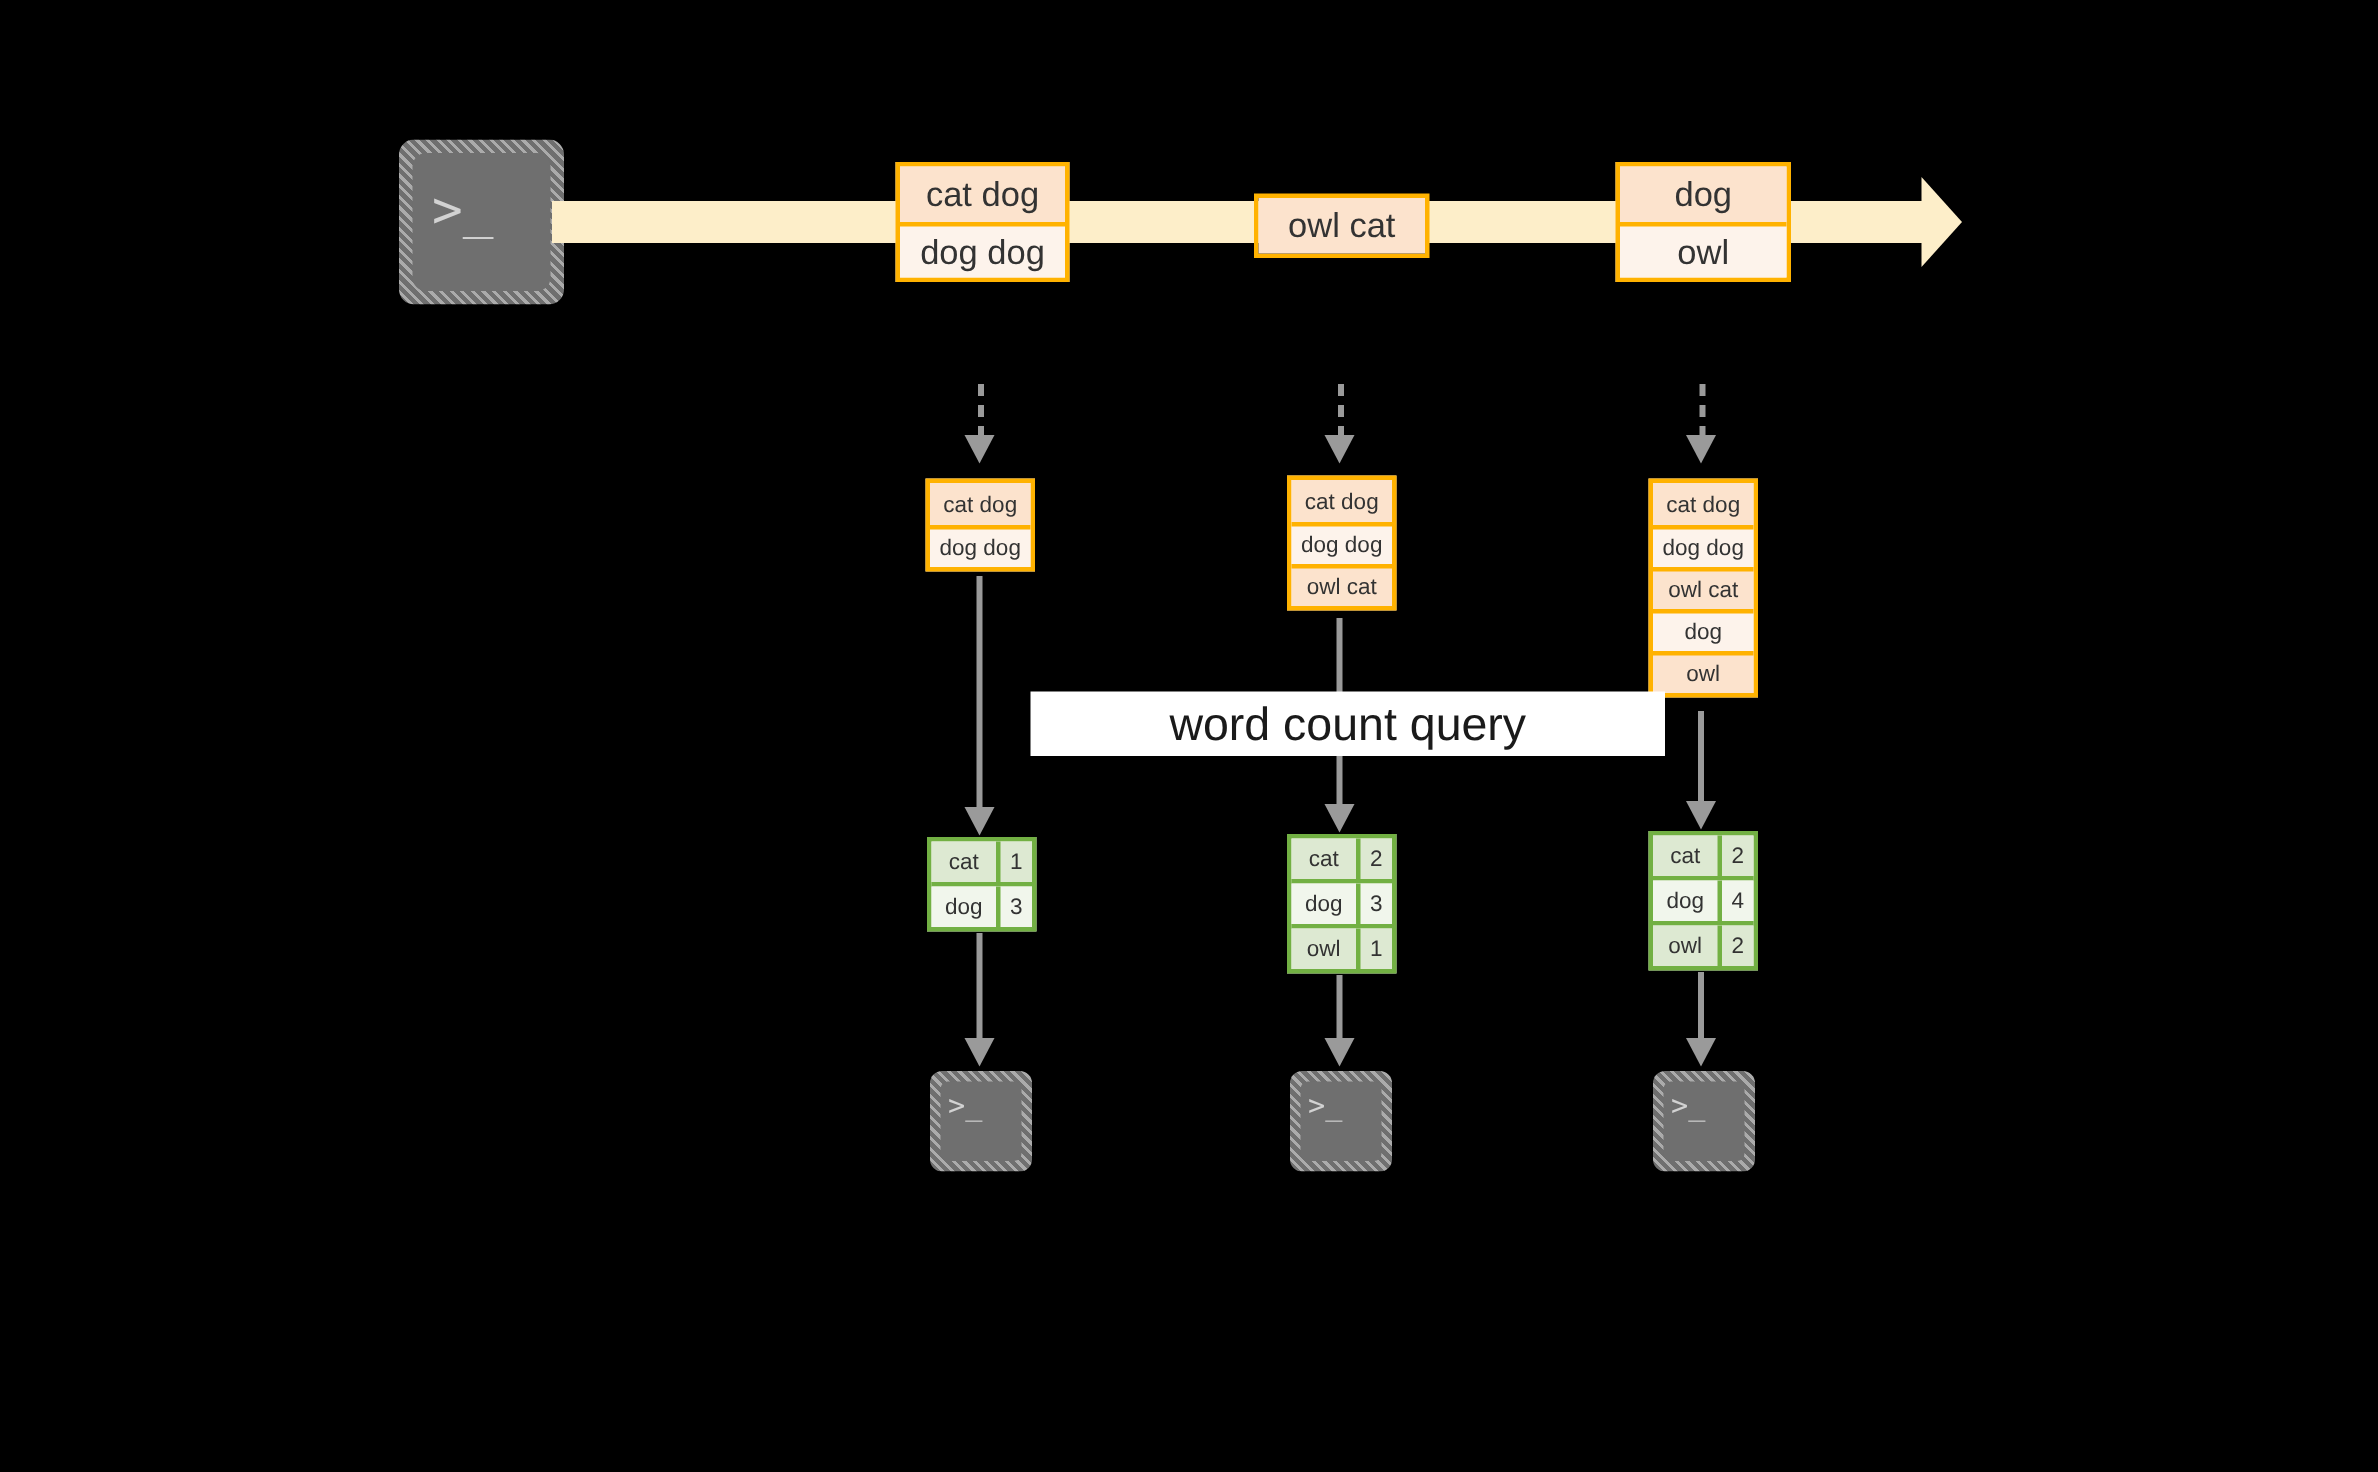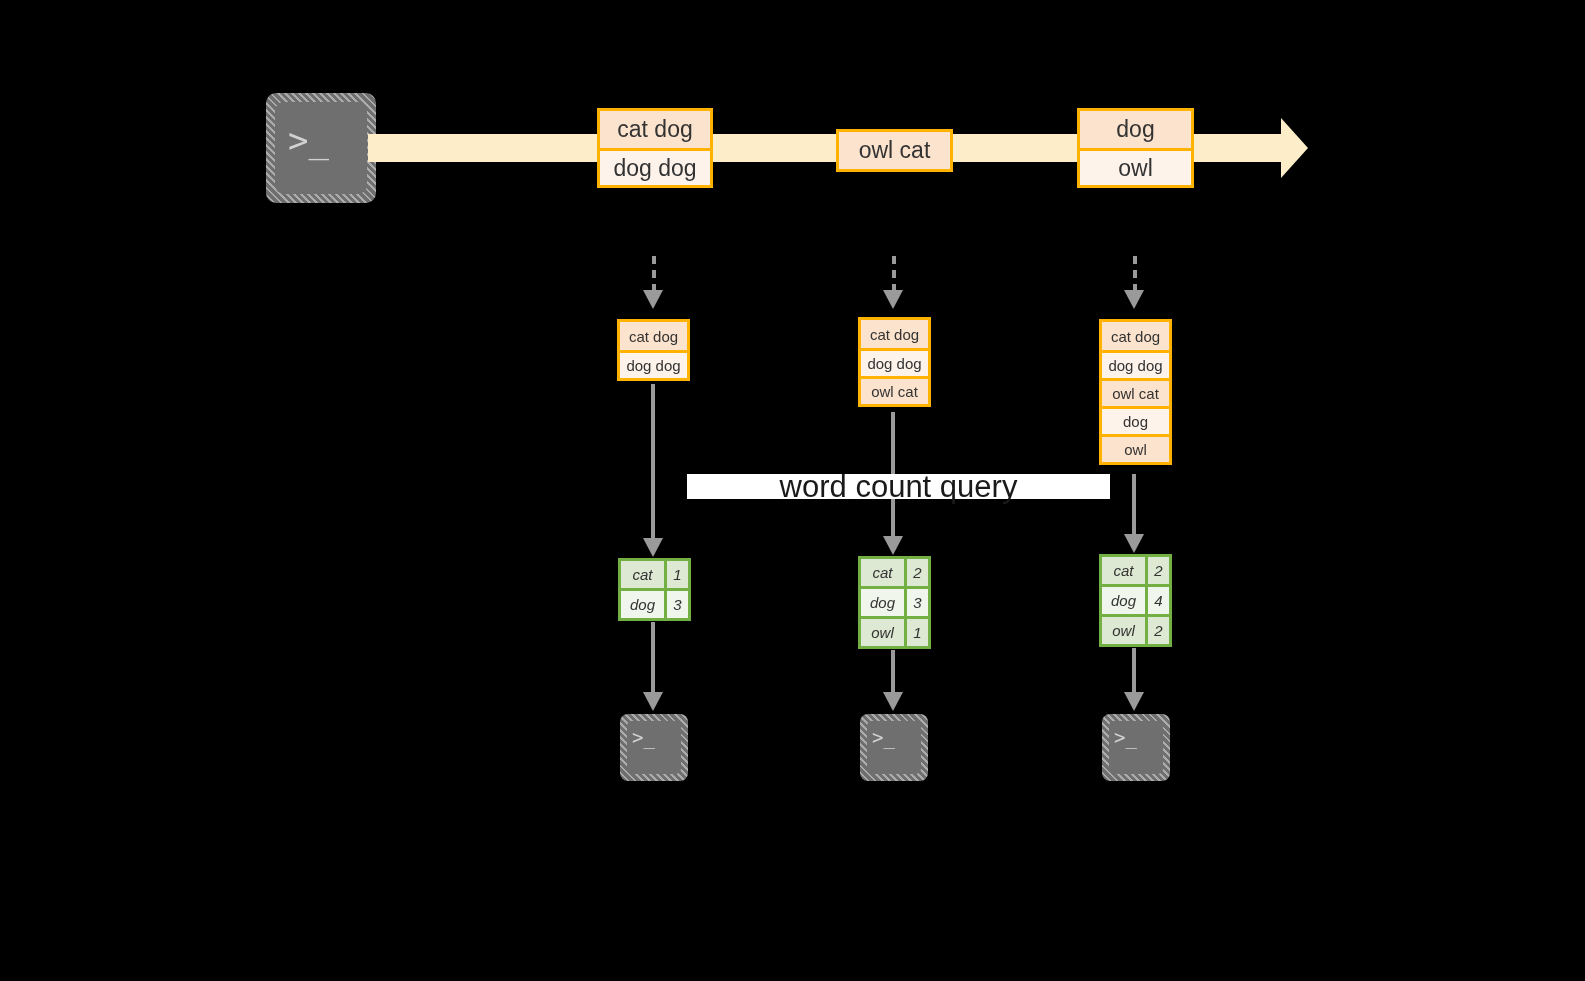--- a/index.html
+++ b/index.html
@@ -100,21 +100,20 @@
   }
   .resrow + .resrow { border-top: 3px solid #72b043; }
   .rescell {
     box-sizing: border-box;
     height: 27px;
     display: flex;
     align-items: center;
     justify-content: center;
     font-size: 15px;
     color: #333333;
-    font-style: italic;
   }
   .rescell.word { width: 45px; }
   .rescell.count { width: 25px; border-left: 3px solid #72b043; }
   .resrow.dark .rescell { background: #dde9d2; }
   .resrow.light .rescell { background: #f1f6ec; }
 
   
   .conn {
     position: absolute;
     width: 4px;
@@ -267,17 +266,17 @@
   </div>
 
   <div class="conn" style="left:1132px; top:648px; height:46px;"></div>
   <div class="connhead" style="left:1124px; top:692px;"></div>
 
   <div class="terminal small" style="left:1102px; top:714px;">
     <div class="inner"></div>
     <div class="glyph">&gt;_</div>
   </div>
 
-  <div class="banner" style="left:687px; top:474px; width:423px; height:25px;">
+  <div class="banner" style="left:687px; top:461px; width:423px; height:43px;">
     <span>word count query</span>
   </div>
 
 </div>
 
 </body></html>

